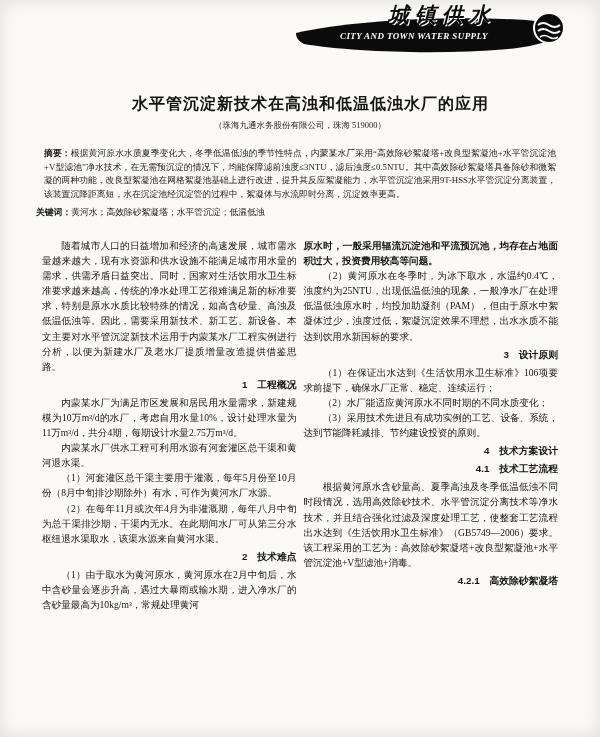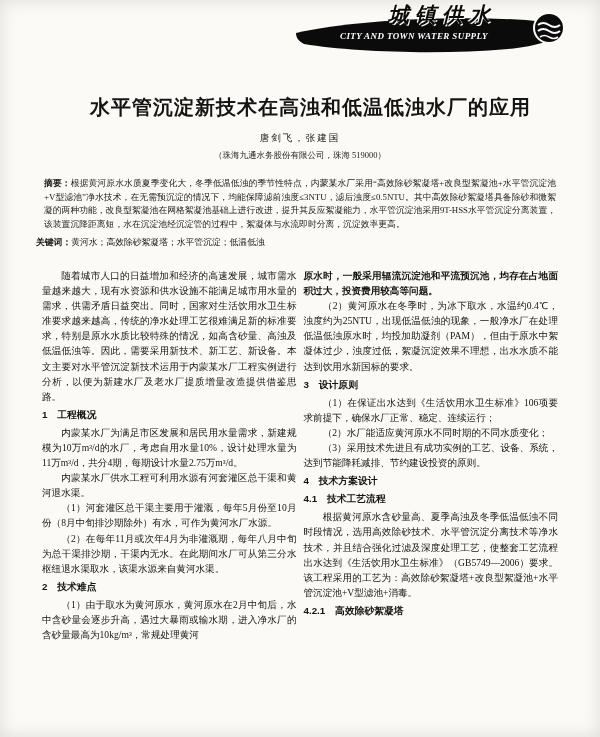--- a/index.html
+++ b/index.html
@@ -29,21 +29,21 @@
   .logo-en {
     position:absolute; top:30px; left:46px; z-index:2; width:200px;
     font-size:9px; font-weight:bold; font-style:italic;
     color:#ffffff; letter-spacing:0.4px; text-align:left;
     font-family:"Liberation Serif", serif; white-space:nowrap;
   }
   .emblem { position:absolute; top:10px; right:0px; z-index:2; }
   
   .title {
     margin-top:34px; text-align:center;
-    font-size:20px; font-weight:bold; letter-spacing:1px;
+    font-size:16px; font-weight:bold; letter-spacing:1px;
     font-family:"Liberation Sans", sans-serif;
     padding-left:21px;
   }
   .authors { margin-top:11px; text-align:center; font-size:9.5px; letter-spacing:2px; }
   .affiliation { margin-top:5px; text-align:center; font-size:8.5px; color:#222; }
   
   .abstract {
     margin:15px 44px 0 44px; font-size:8.8px; line-height:13.6px;
     text-align:justify; color:#1a1a1a;
   }
@@ -54,21 +54,21 @@
   
   .columns {
     margin:18px 42px 0 42px; display:flex; gap:7px;
     font-size:9.6px; line-height:15.1px; text-align:justify;
   }
   .col { flex:1 1 0; min-width:0; }
   .col p.indent { text-indent:2em; }
   .col p.cont { text-indent:0;font-weight:bold; }
   .col h3 {
     font-size:9.8px; font-weight:bold; margin:3px 0 3px 0;
-    font-family:"Liberation Sans", sans-serif; text-align:left;
+    font-family:"Liberation Sans", sans-serif; text-align:right;
   }
 </style>
 </head>
 <body>
 
 <div class="page">
 
   <div class="header">
 
     <div class="logo">
@@ -85,21 +85,20 @@
       <svg class="emblem" width="34" height="34" viewBox="0 0 34 34">
         <circle cx="17" cy="17" r="15" fill="#0b0b0b" stroke="#fbfaf6" stroke-width="2"></circle>
         <path d="M6 14 q5 -4 11 0 q6 4 11 0" stroke="#ffffff" stroke-width="2" fill="none"></path>
         <path d="M6 20 q5 -4 11 0 q6 4 11 0" stroke="#ffffff" stroke-width="2" fill="none"></path>
         <path d="M8 26 q4 -3 9 0 q5 3 9 0" stroke="#ffffff" stroke-width="1.6" fill="none"></path>
       </svg>
     </div>
   </div>
 
   <div class="title">水平管沉淀新技术在高浊和低温低浊水厂的应用</div>
-  <div class="authors">唐剑飞，张建国</div>
   <div class="affiliation">（珠海九通水务股份有限公司，珠海 519000）</div>
 
   <div class="abstract">
     <span class="lbl">摘要：</span><span>根据黄河原水水质夏季变化大，冬季低温低浊的季节性特点，内蒙某水厂采用“高效除砂絮凝塔+改良型絮凝池+水平管沉淀池+V型滤池”净水技术，在无需预沉淀的情况下，均能保障滤前浊度≤3NTU，滤后浊度≤0.5NTU。其中高效除砂絮凝塔具备除砂和微絮凝的两种功能，改良型絮凝池在网格絮凝池基础上进行改进，提升其反应絮凝能力，水平管沉淀池采用9T-HSS水平管沉淀分离装置，该装置沉降距离短，水在沉淀池经沉淀管的过程中，絮凝体与水流即时分离，沉淀效率更高。</span>
   </div>
 
   <div class="keywords">
     <span class="lbl">关键词：</span><span>黄河水；高效除砂絮凝塔；水平管沉淀；低温低浊</span>
   </div>
 

